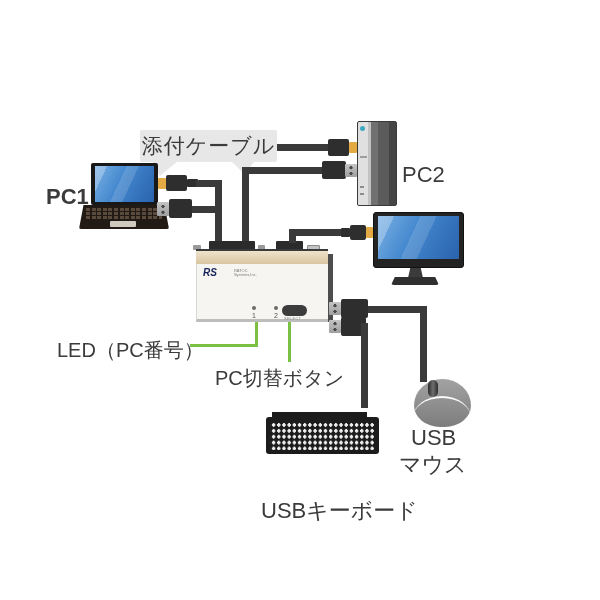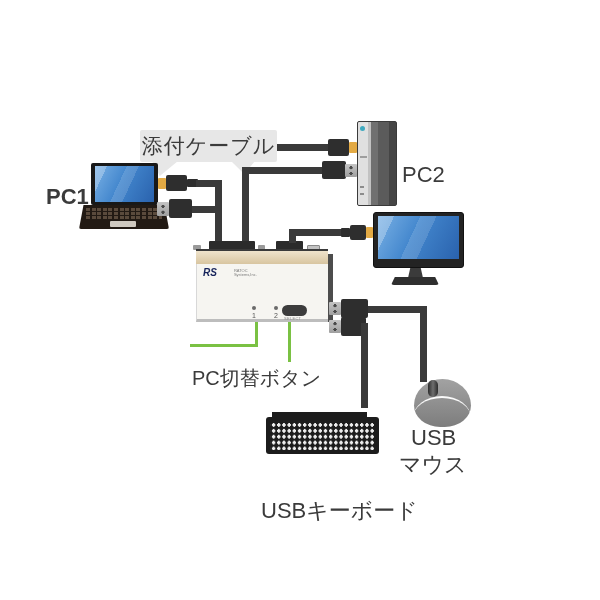--- a/index.html
+++ b/index.html
@@ -131,15 +131,16 @@
 
   <div class="abs" style="left:272px;top:412px;width:95px;height:6px;background:#1c1c1c;"></div>
   <div class="abs" style="left:266px;top:417px;width:113px;height:37px;background:#1c1c1c;border-radius:3px;"></div>
   <div class="abs" style="left:270px;top:421px;width:105px;height:29px;background-color:#1c1c1c;
               background-image:radial-gradient(#ededed 1.4px, transparent 1.6px);background-size:5.2px 5.9px;background-position:1px 1px;"></div>
   <div class="lbl lbl-lg" style="left:261px;top:452px;margin-top:44px;">USBキーボード</div>
 
   <div class="green" style="left:255px;top:322px;width:3px;height:25px;"></div>
   <div class="green" style="left:190px;top:344px;width:68px;height:3px;"></div>
   <div class="green" style="left:288px;top:322px;width:3px;height:40px;"></div>
-  <div class="lbl" style="left:192px;top:365px;">PC切替ボタン</div>
+  <div class="lbl" style="left:57px;top:337px;">LED（PC番号）</div>
+  <div class="lbl" style="left:215px;top:365px;">PC切替ボタン</div>
 
 </div>
 
 </body></html>

